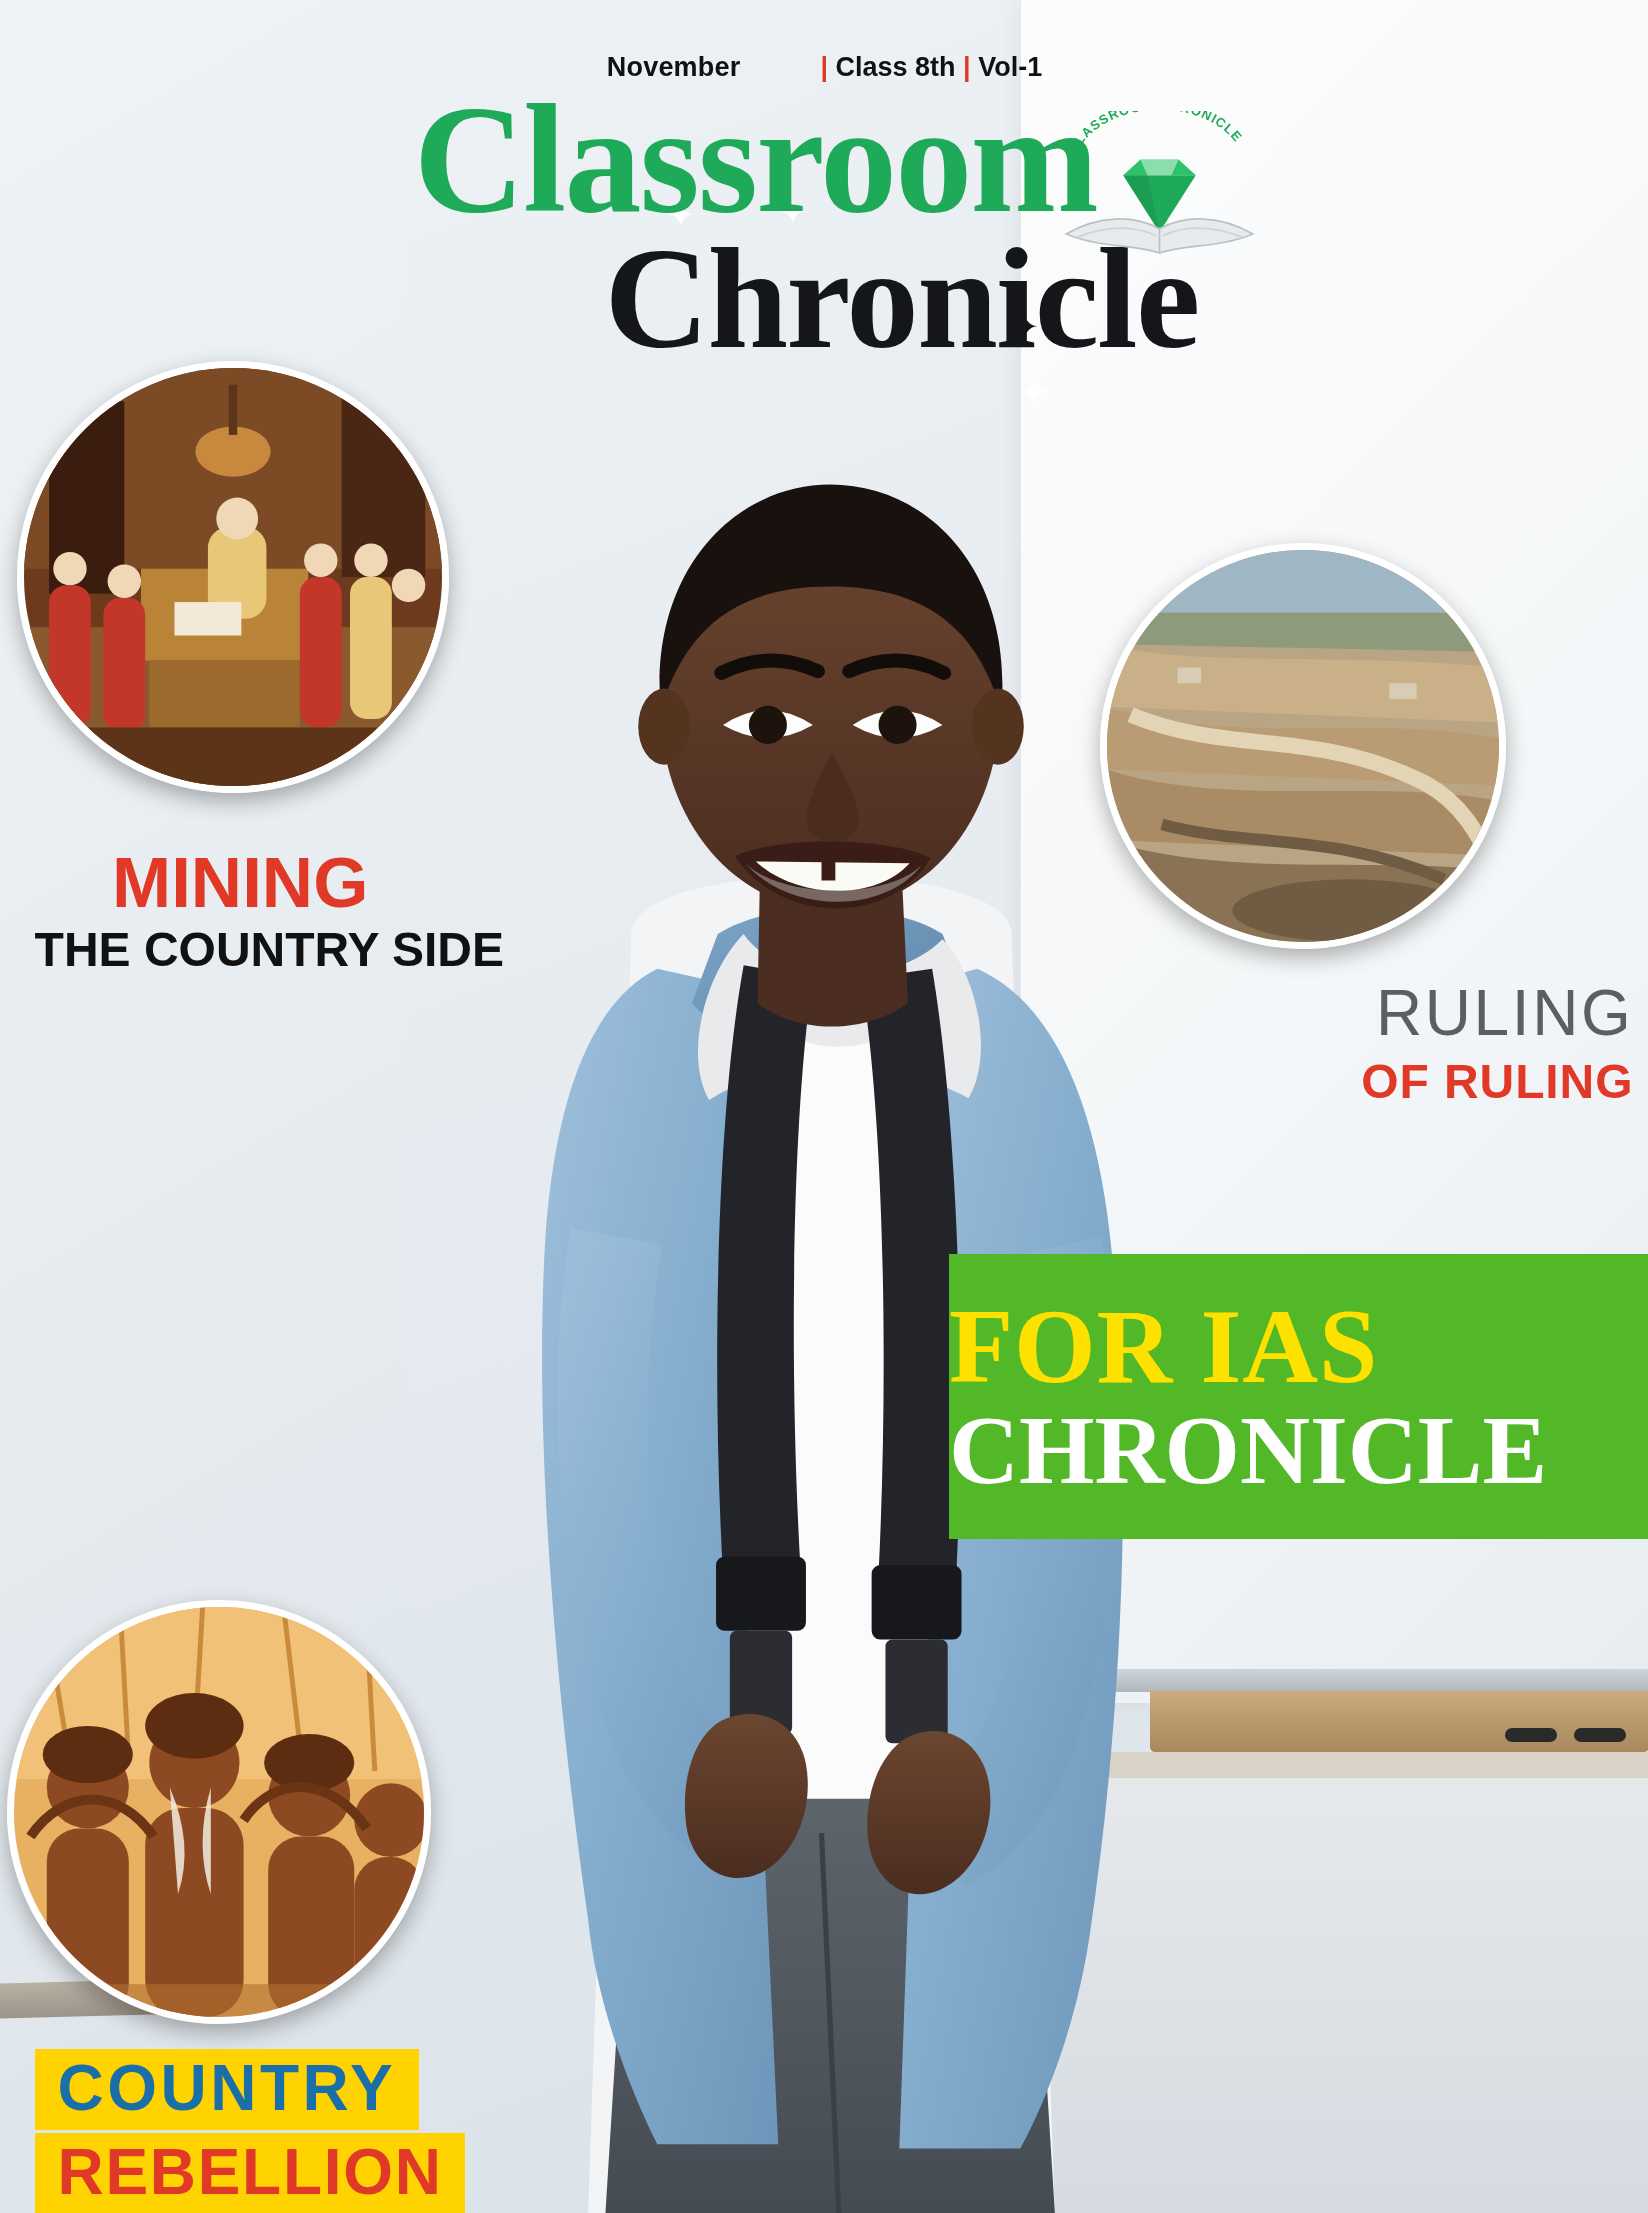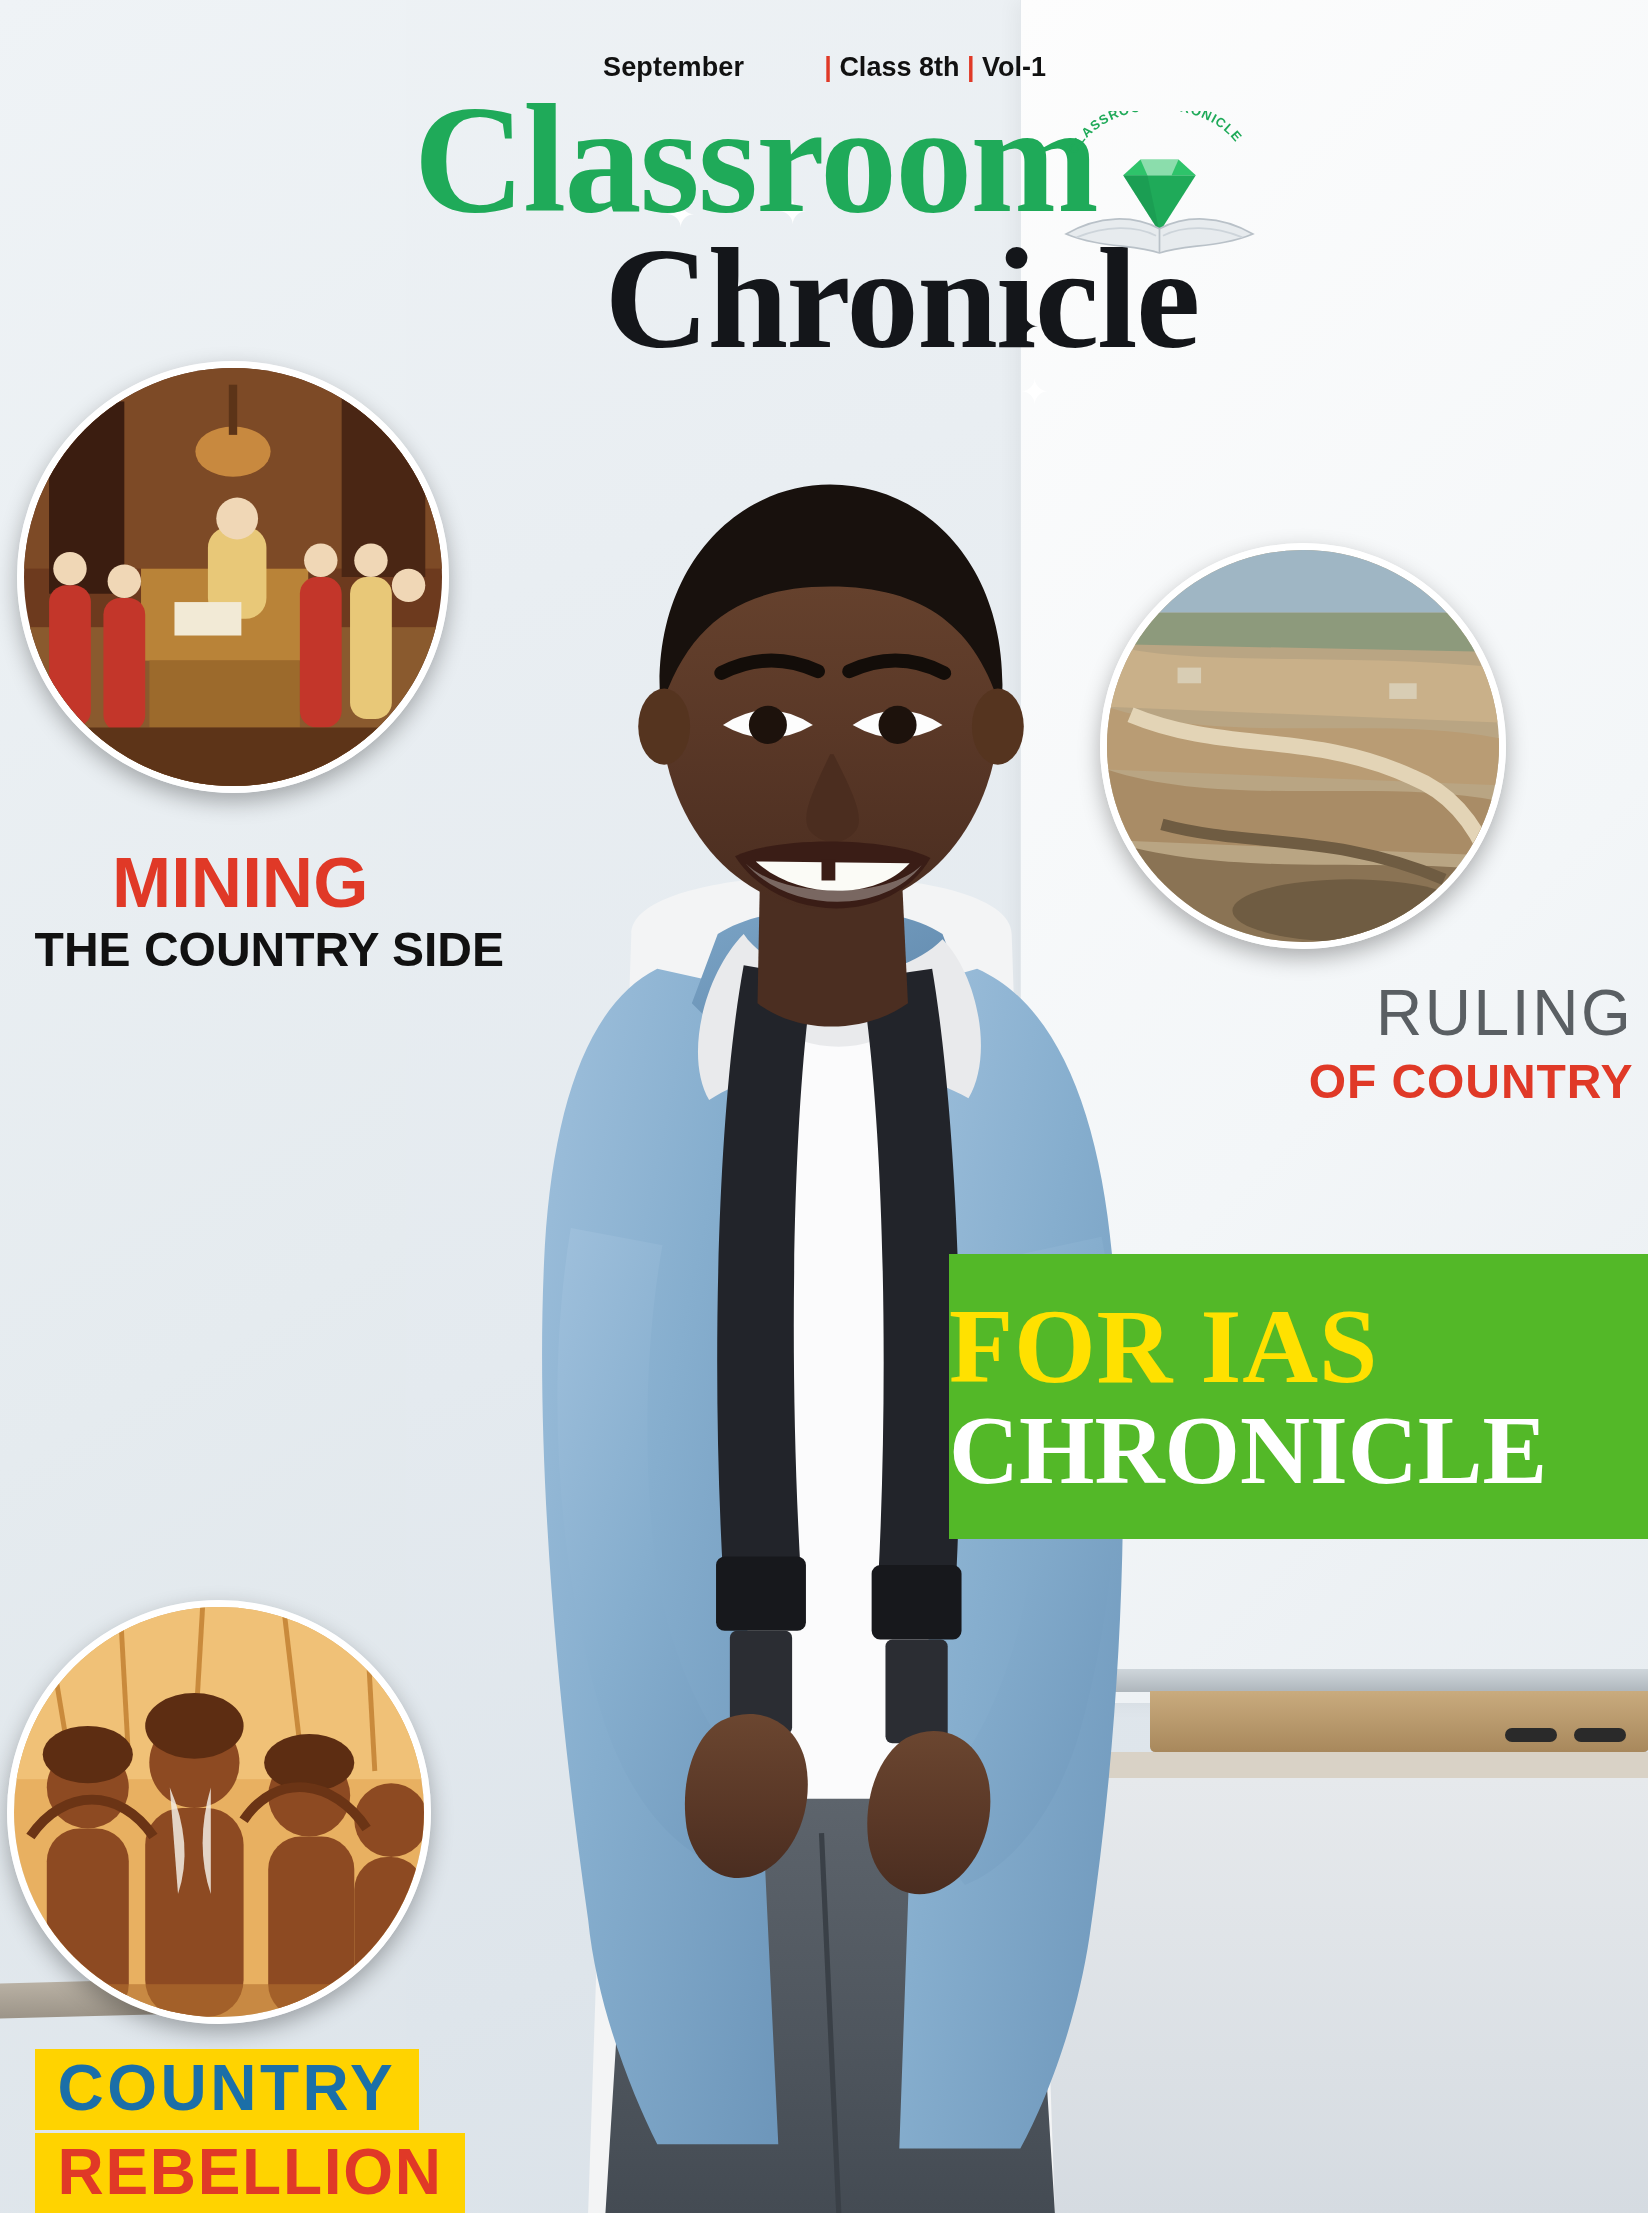--- a/index.html
+++ b/index.html
@@ -274,21 +274,21 @@
       <path d="M530 352 C508 398, 496 424, 506 440 C520 458, 548 458, 560 440 C570 424, 556 396, 534 352" fill="#4b2d1f"></path>
 
       <path d="M420 470 C470 548, 600 552, 646 472 C600 448, 470 446, 420 470 Z" fill="#3a1d16"></path>
       <path d="M444 476 C492 520, 582 522, 622 478 Z" fill="#fbfbf6"></path>
       <rect x="520" y="474" width="16" height="24" fill="#3a1d16"></rect>
       <path d="M432 478 C482 536, 592 538, 636 480 C596 520, 474 520, 432 478Z" fill="#f2f3ef" opacity="0.35"></path>
     </svg>
   </div>
 
   <div class="masthead-top">
-    <span class="month">September</span>
+    <span class="month">November</span>
     <span class="issue">
       <span class="bar">|</span>
       <span>Class 8th</span>
       <span class="bar">|</span>
       <span>Vol-1</span>
     </span>
   </div>
 
   <div class="title-block">
     <div class="title-1">Classroom</div>
@@ -376,21 +376,21 @@
         <path d="M14 70 C36 76, 58 72, 86 84" stroke="#6f5c42" stroke-width="3" fill="none"></path>
         <ellipse cx="62" cy="92" rx="30" ry="8" fill="#6f5c42"></ellipse>
         <rect x="18" y="30" width="6" height="4" fill="#d8cdb4"></rect>
         <rect x="72" y="34" width="7" height="4" fill="#d8cdb4"></rect>
       </svg>
     </div>
   </div>
 
   <div class="line-mining">
     <div class="l1">RULING</div>
-    <div class="l2">OF COUNTRY</div>
+    <div class="l2">OF RULING</div>
   </div>
 
   <div class="ias-box">
     <div class="l1">FOR IAS</div>
     <div class="l2">CHRONICLE</div>
   </div>
 
   <div class="circ" id="circ-sanyasi">
     <div class="inner">
       <svg viewBox="0 0 100 100" preserveAspectRatio="xMidYMid slice">

